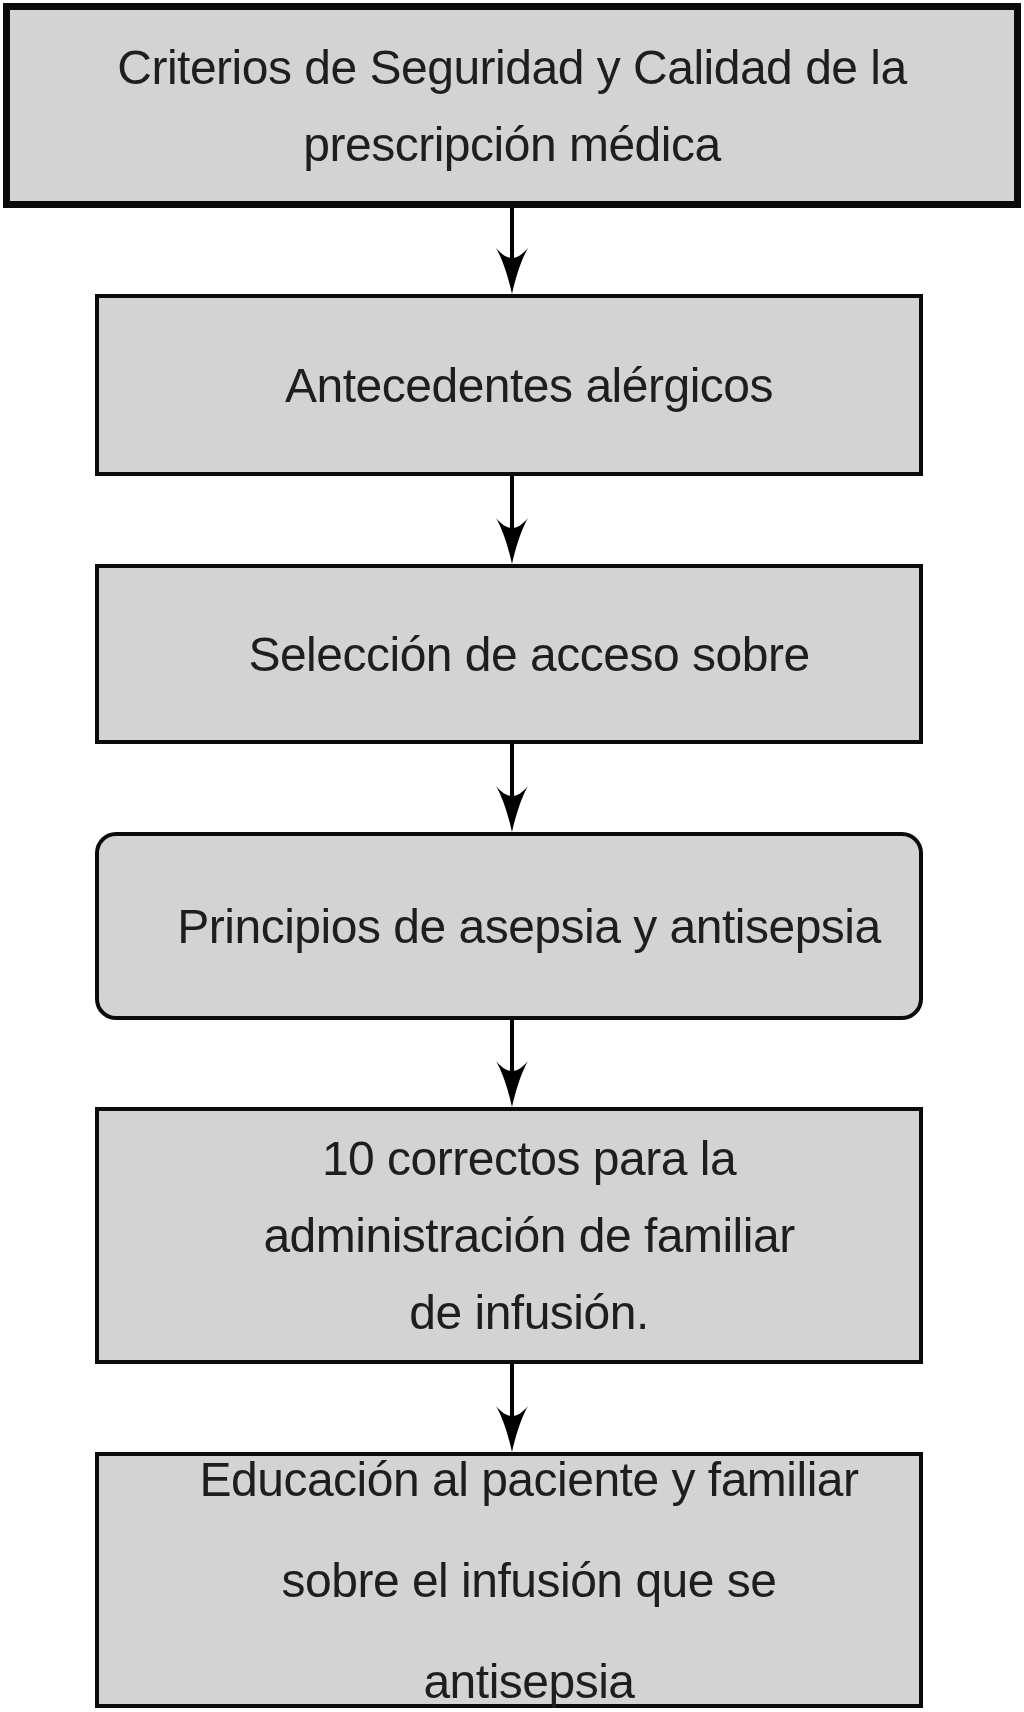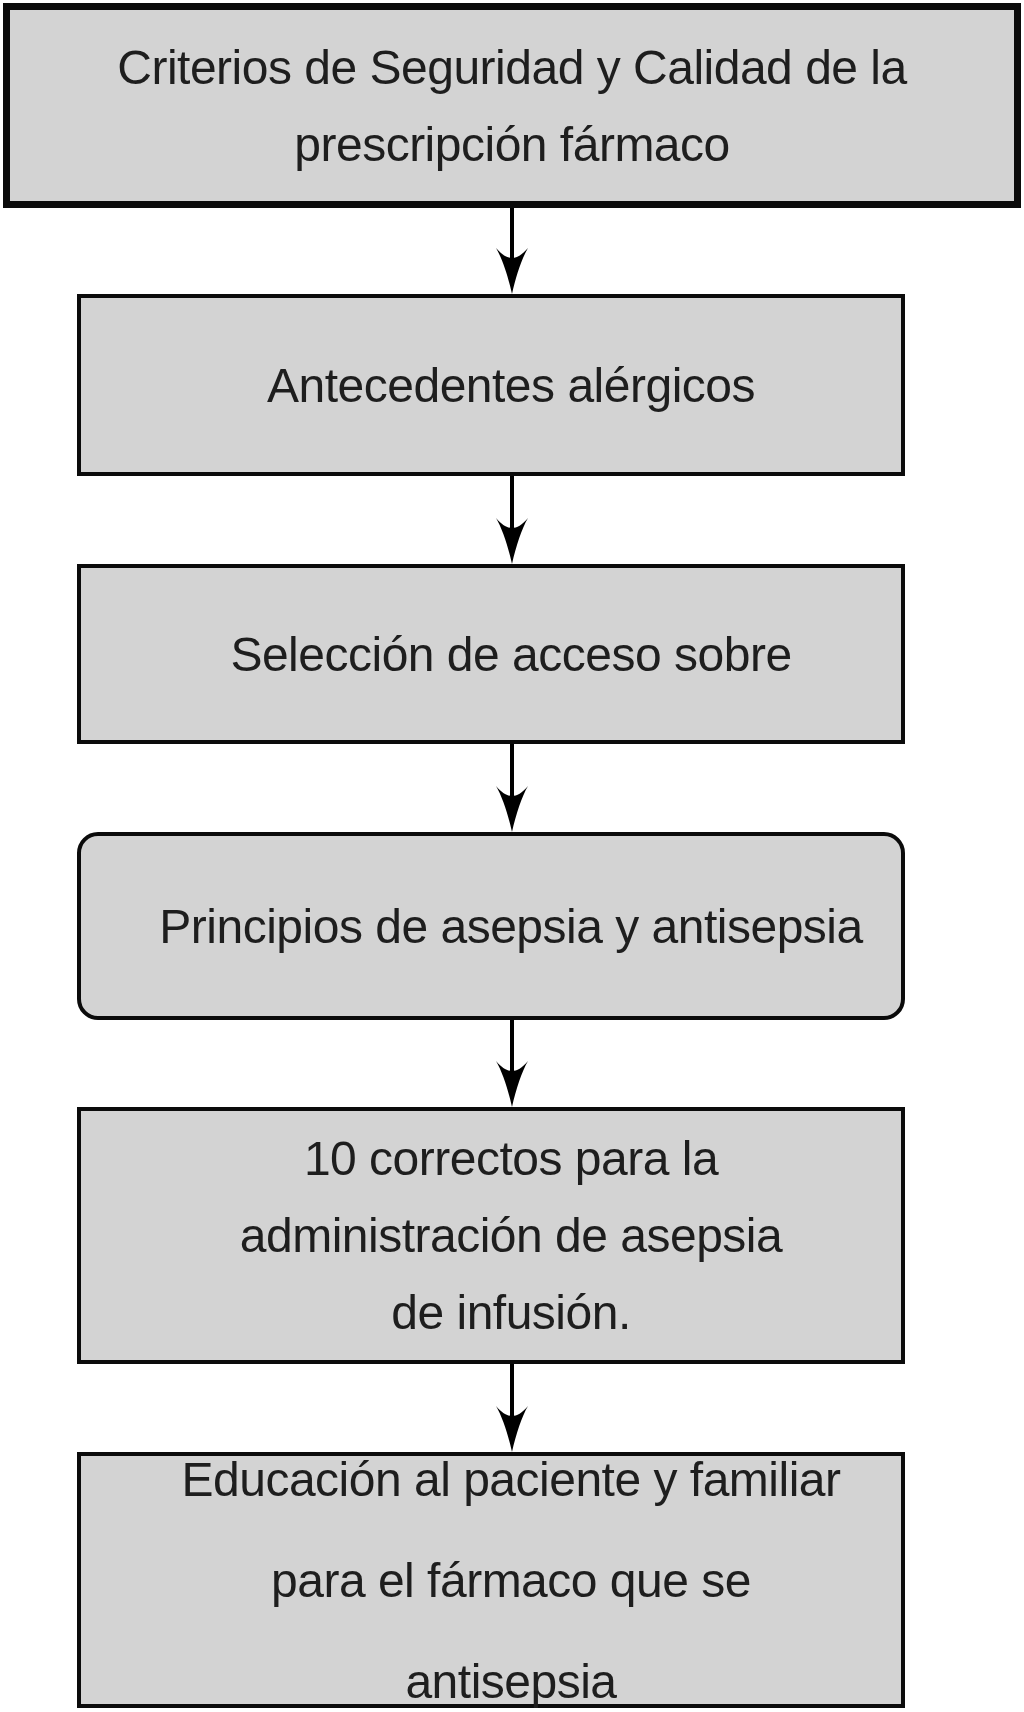--- a/index.html
+++ b/index.html
@@ -35,21 +35,21 @@
     font-weight:300;
     letter-spacing:-0.5px;
     line-height:77px;
     white-space:nowrap;
     color:var(--text);
   }
   .box.title{
     left:3px; top:3px; width:1018px; height:205px;
     border-width:7px;
   }
-  .box.step{ left:77px; width:828px;padding-left:40px; }
+  .box.step{ left:95px; width:828px;padding-left:40px; }
   .box.step-1{ top:294px;  height:182px; }
   .box.step-2{ top:564px;  height:180px; }
   .box.step-3{ top:832px;  height:188px;border-radius:21px; }
   .box.step-4{ top:1107px; height:257px; }
   .box.step-5{ top:1452px; height:256px;gap:24px; }
 
   .arrow{
     position:absolute;
     left:492px;
     width:40px;
@@ -73,21 +73,21 @@
   .arrow-4{ top:1020px; height:87px; }
   .arrow-5{ top:1364px; height:88px; }
 </style>
 </head>
 <body>
 
 <div class="stage">
 
   <div class="box title">
     <div class="line">Criterios de Seguridad y Calidad de la</div>
-    <div class="line">prescripción fármaco</div>
+    <div class="line">prescripción médica</div>
   </div>
 
   <div class="arrow arrow-1">
     <div class="shaft"></div>
     <svg width="40" height="46" viewBox="0 0 40 46">
       <path d="M20,46 C16,28 10,10 4,0 C10,7 15,10 20,10 C25,10 30,7 36,0 C30,10 24,28 20,46 Z" fill="currentColor"></path>
     </svg>
   </div>
 
   <div class="box step step-1">
@@ -118,30 +118,30 @@
 
   <div class="arrow arrow-4">
     <div class="shaft"></div>
     <svg width="40" height="46" viewBox="0 0 40 46">
       <path d="M20,46 C16,28 10,10 4,0 C10,7 15,10 20,10 C25,10 30,7 36,0 C30,10 24,28 20,46 Z" fill="currentColor"></path>
     </svg>
   </div>
 
   <div class="box step step-4">
     <div class="line">10 correctos para la</div>
-    <div class="line">administración de asepsia</div>
+    <div class="line">administración de familiar</div>
     <div class="line">de infusión.</div>
   </div>
 
   <div class="arrow arrow-5">
     <div class="shaft"></div>
     <svg width="40" height="46" viewBox="0 0 40 46">
       <path d="M20,46 C16,28 10,10 4,0 C10,7 15,10 20,10 C25,10 30,7 36,0 C30,10 24,28 20,46 Z" fill="currentColor"></path>
     </svg>
   </div>
 
   <div class="box step step-5">
     <div class="line">Educación al paciente y familiar</div>
-    <div class="line">para el fármaco que se</div>
+    <div class="line">sobre el infusión que se</div>
     <div class="line">antisepsia</div>
   </div>
 
 </div>
 
 </body></html>

